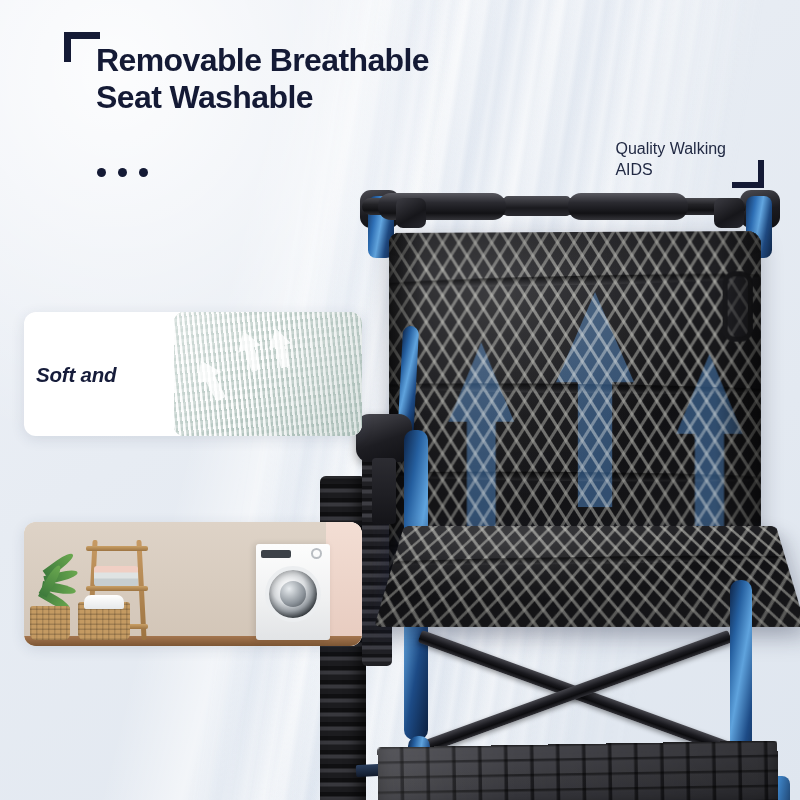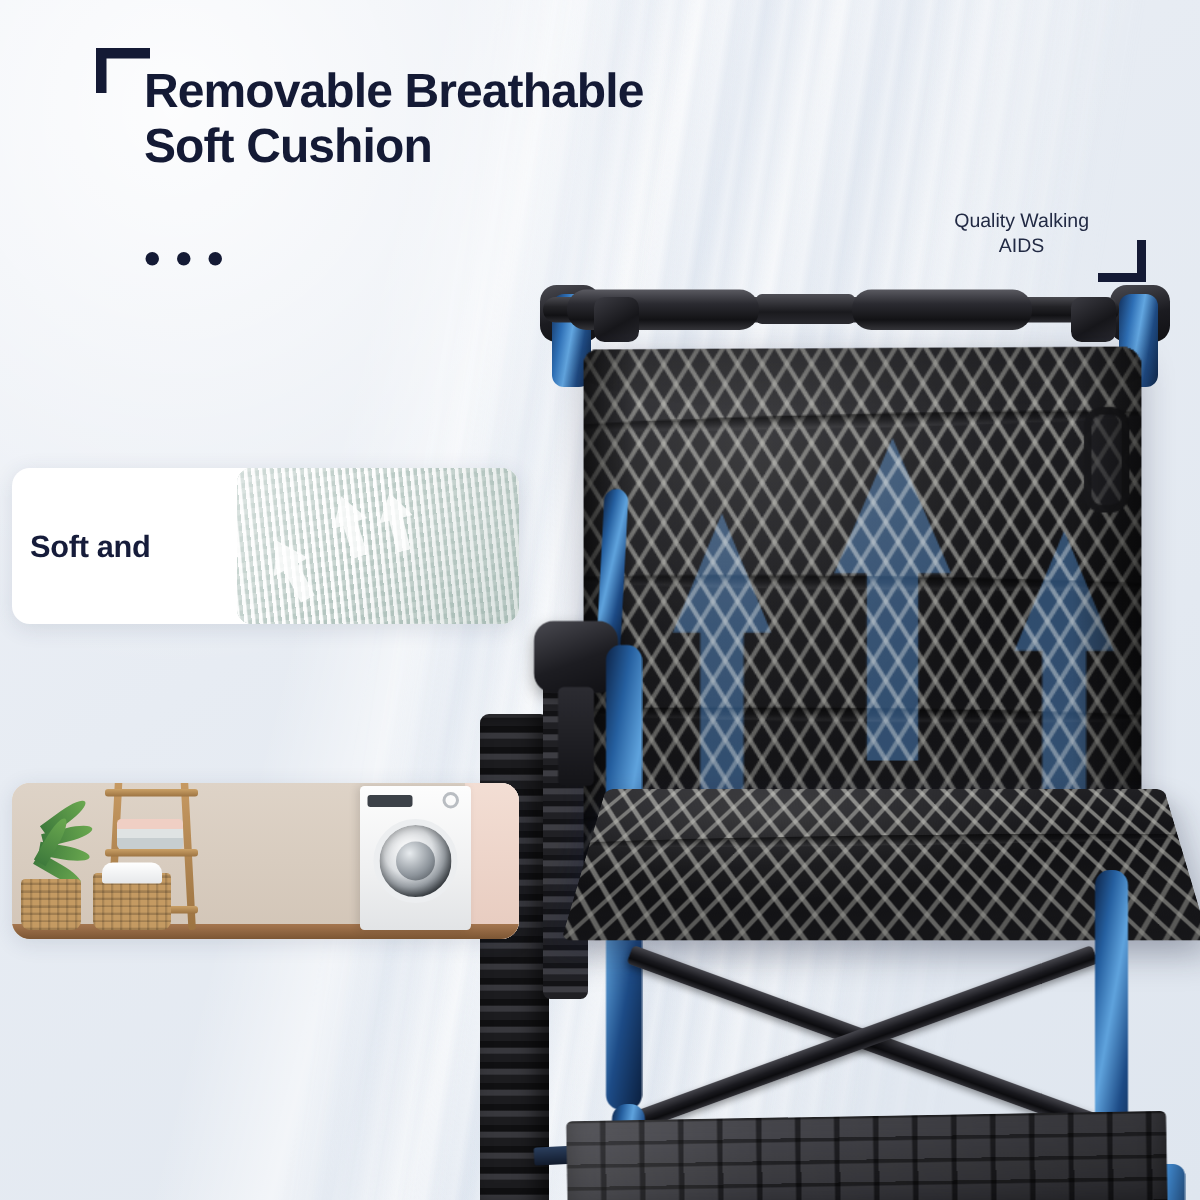--- a/index.html
+++ b/index.html
@@ -86,23 +86,23 @@
   .dots i {
     display: block;
     width: 9px; height: 9px;
     border-radius: 50%;
     background: #141a35;
   }
 
   .tagline {
     position: absolute;
     right: 74px; top: 138px;
-    text-align: center;
+    text-align: left;
     color: #222a44;
-    font-size: 13px;
+    font-size: 16px;
     line-height: 1.32;
     font-weight: 400;
   }
   .tagline span { display: block; white-space: nowrap; }
   .corner-br {
     position: absolute;
     right: 36px; top: 160px;
     width: 32px; height: 28px;
     border-right: 6px solid #141a35;
     border-bottom: 6px solid #141a35;
@@ -379,28 +379,29 @@
     position: absolute;
     left: 460px; top: 600px;
     width: 30px; height: 70px;
     background: linear-gradient(100deg, #14365f, #3f85c8 45%, #112a4d);
     border-radius: 8px;
   }
 
   
   .card {
     position: absolute;
-    left: 8px;
-    width: 338px; height: 104px;
+    left: 24px;
+    width: 338px; height: 124px;
     background: #ffffff;
     border-radius: 12px;
     box-shadow: 0 3px 14px rgba(40,55,90,.12);
     display: flex;
     align-items: stretch;
     overflow: hidden;
+    font-style: italic;
   }
   .card.c1 { top: 312px; }
   .card.c2 { top: 522px; }
 
   .card-label {
     flex: 0 0 150px;
     display: flex;
     align-items: center;
     padding-left: 12px;
     color: #161c3a;
@@ -607,21 +608,21 @@
 
     <div class="brickpanel">
       <div class="brick-hi"></div>
     </div>
   </div>
 
   <div class="corner-tl"></div>
 
   <h1 class="headline">
     <span class="ln">Removable Breathable</span>
-    <span class="ln">Soft Cushion</span>
+    <span class="ln">Seat Washable</span>
   </h1>
 
   <div class="dots">
     <i></i>
     <i></i>
     <i></i>
   </div>
 
   <div class="tagline">
     <span>Quality Walking</span>

